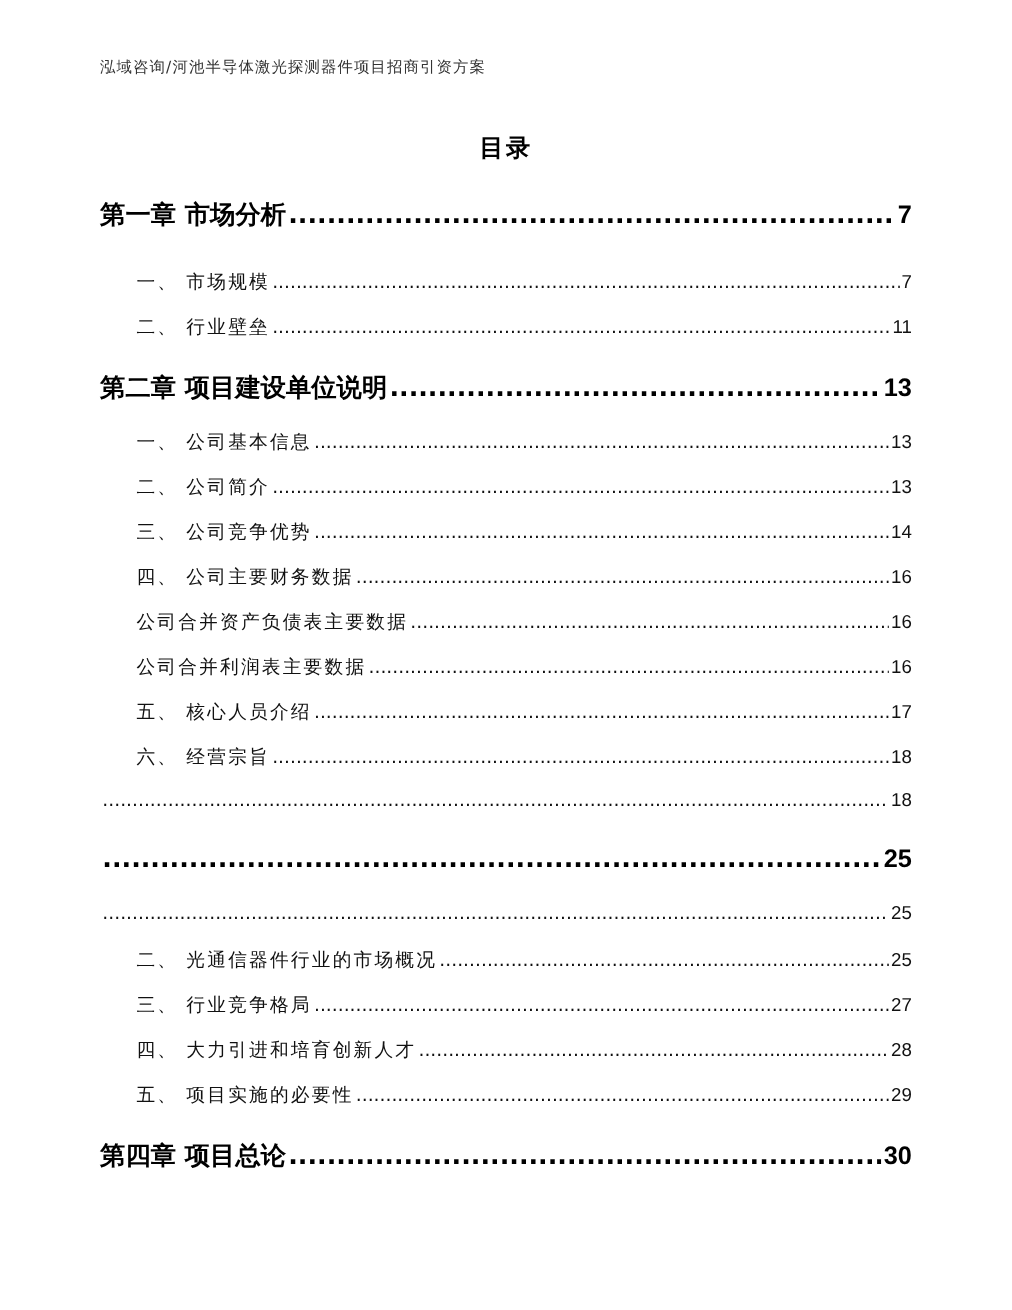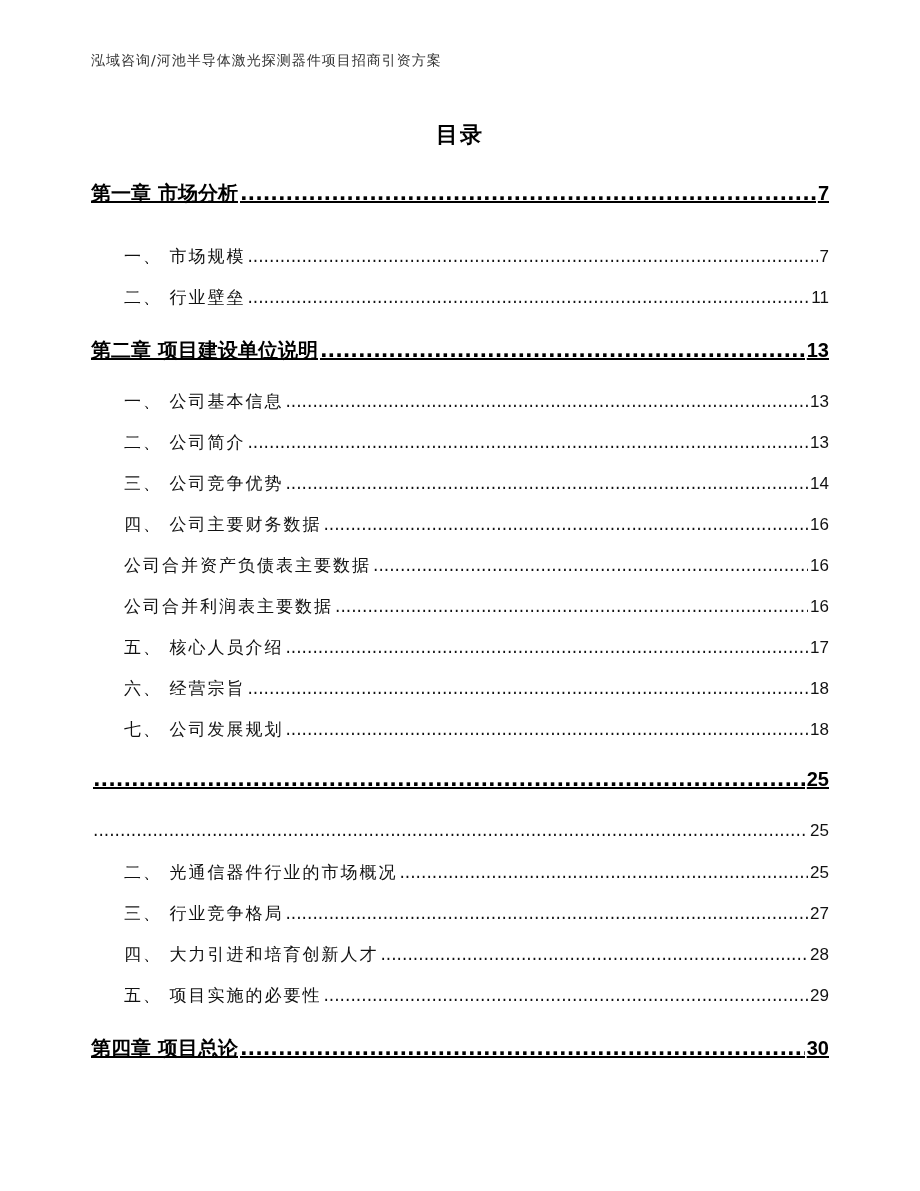--- a/index.html
+++ b/index.html
@@ -1,21 +1,21 @@
 <!DOCTYPE html>
 <html><head>
 <meta charset="utf-8">
 <style>
   html, body { margin: 0; padding: 0; background: #ffffff; }
   body { width: 920px; height: 1191px; position: relative; overflow: hidden;
          font-family: "DejaVu Sans", "Liberation Sans", sans-serif; color: #000; }
   .header { position: absolute; left: 91px; top: 52px; font-size: 14px; color: #333; letter-spacing: 1px; }
   .title { position: absolute; left: 0; right: 0; top: 120px; text-align: center; font-size: 22px; font-weight: bold; letter-spacing: 2px; }
   .toc-row { position: absolute; left: 91px; width: 738px; display: flex; align-items: baseline; }
-  .toc-row.chapter { font-size: 20px; font-weight: bold; text-decoration: underline; }
+  .toc-row.chapter { font-size: 23px; font-weight: bold; }
   .toc-row.section { font-size: 17px; color: #111; letter-spacing: 2px; }
   .toc-row.section .label { padding-left: 33px; }
   .leader { flex: 1; overflow: hidden; white-space: nowrap; margin: 0 2px; }
   .leader::after { content: "........................................................................................................................................................................................................................................"; letter-spacing: 0; }
   .chapter .leader::after { font-weight: bold; }
   .page { font-family: "Liberation Sans", sans-serif; letter-spacing: 0; }
 </style>
 </head>
 <body>
 
@@ -77,21 +77,20 @@
       <span class="label">五、 核心人员介绍</span>
       <span class="leader"></span>
       <span class="page">17</span>
     </div>
     <div class="toc-row section" style="top: 677px; justify-content: space-between;">
       <span class="label">六、 经营宗旨</span>
       <span class="leader"></span>
       <span class="page">18</span>
     </div>
     <div class="toc-row section" style="top: 718px;">
-      <span class="label">七、 公司发展规划</span>
       <span class="leader"></span>
       <span class="page">18</span>
     </div>
     <div class="toc-row chapter" style="top: 767px;">
       <span class="leader"></span>
       <span class="page">25</span>
     </div>
     <div class="toc-row section" style="top: 820px;">
       <span class="leader"></span>
       <span class="page">25</span>

